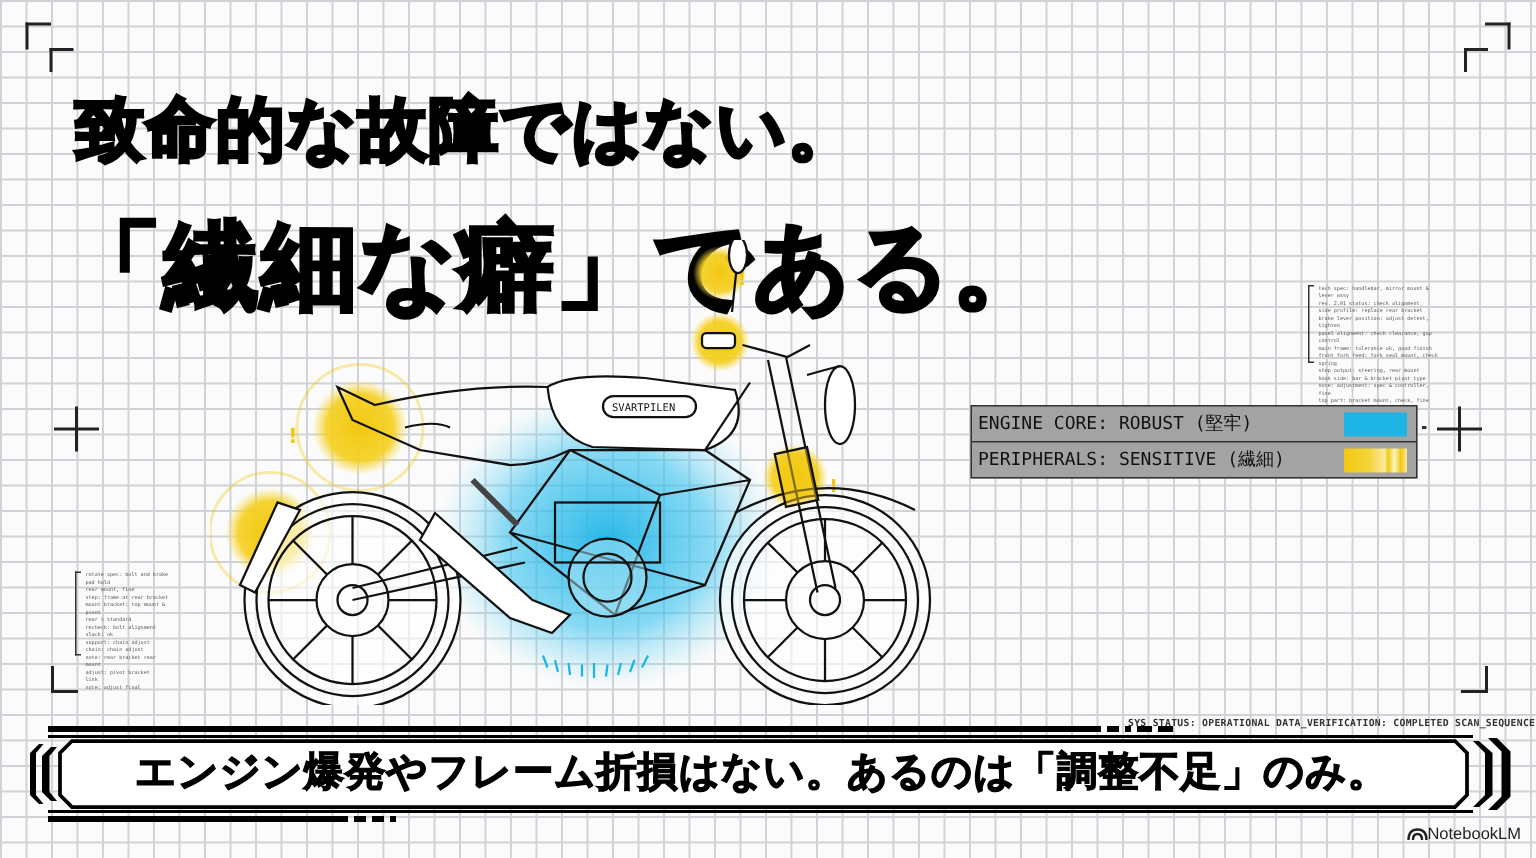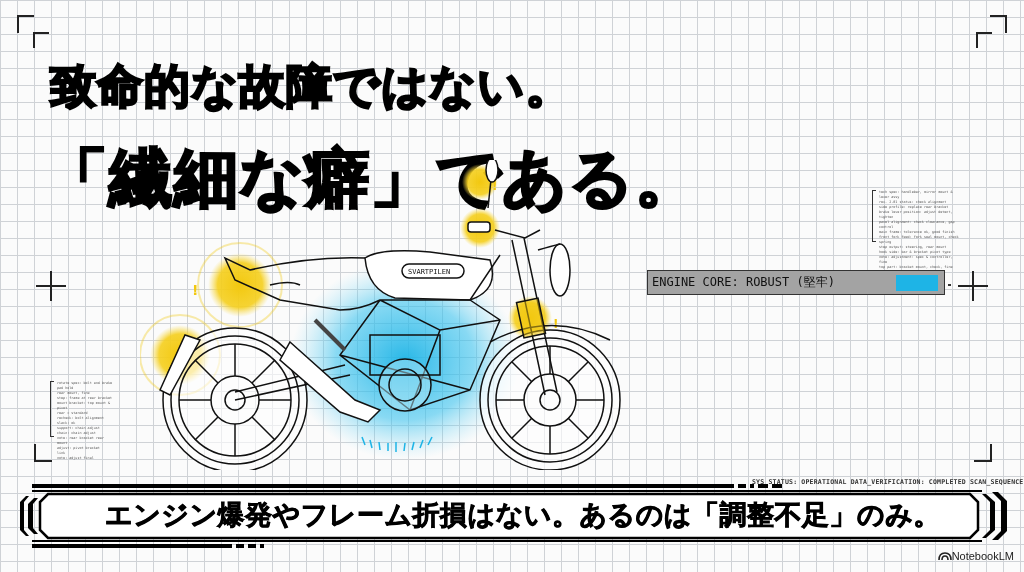--- a/index.html
+++ b/index.html
@@ -25,21 +25,21 @@
   .note:before,.note:after{content:"";position:absolute;left:-1px;width:4px;border-top:1.5px solid #333;}
   .note:before{top:0;} .note:after{bottom:0;}
   .legend{position:absolute;left:647px;top:260px;width:296px;border:1.5px solid #333;background:#a3a3a3;
     font-family:"DejaVu Sans Mono","Liberation Mono",monospace;font-size:12px;color:#111;margin-top:10px;}
   .legend-row{display:flex;align-items:center;justify-content:space-between;height:23px;padding:0 6px 0 4px;}
   .legend-row + .legend-row{border-top:1.5px solid #333;}
   .swatch{width:42px;height:16px;}
   .status{position:absolute;left:752px;top:478px;font-family:"DejaVu Sans Mono",monospace;font-size:6.5px;
     color:#333;letter-spacing:0.2px;white-space:nowrap;font-weight:bold;}
   .banner{position:absolute;left:50px;top:492px;width:938px;height:46px;}
-  .banner-text{position:absolute;left:55px;top:0;height:46px;line-height:46px;font-size:27px;font-weight:bold;
+  .banner-text{position:absolute;left:40px;top:0;height:46px;line-height:46px;font-size:27px;font-weight:bold;
     color:#000;white-space:nowrap;letter-spacing:0.5px;-webkit-text-stroke:0.8px #000;}
   .brand{position:absolute;right:10px;top:550px;font-size:11px;color:#222;display:flex;align-items:center;gap:0;
     font-family:"Liberation Sans",sans-serif;}
 </style>
 </head>
 <body>
 
 <div class="grid"></div>
 
 <div class="corner" style="left:17px;top:15px;width:15px;height:16px;border-left-width:2px;border-top-width:2px;"></div>
@@ -170,20 +170,24 @@
 
     <path d="M175 160 L205 190" stroke-width="4" stroke="#444"></path>
   </g>
 </svg>
 
 <div class="legend">
   <div class="legend-row">
     <span>ENGINE CORE: ROBUST (堅牢)</span>
     <span class="swatch" style="background:#1eb4e6;"></span>
   </div>
+  <div class="legend-row">
+    <span>PERIPHERALS: SENSITIVE (繊細)</span>
+    <span class="swatch" style="background:linear-gradient(to right,#f2c80f 0%,#f5d43a 40%,#fbeaa0 65%,#f2c80f 70%,#fff4c4 80%,#f2c80f 90%,#fbeaa0 100%);"></span>
+  </div>
 </div>
 <div class="abs" style="left:948px;top:284px;width:3px;height:2px;background:#333;"></div>
 
 <div class="status">SYS_STATUS: OPERATIONAL  DATA_VERIFICATION: COMPLETED  SCAN_SEQUENCE: 04/04</div>
 
 <svg class="abs" style="left:20px;top:482px;" width="1000" height="70" viewBox="0 0 1000 70">
 
   <rect x="12" y="2" width="702" height="4" fill="#000"></rect>
   <rect x="718" y="2" width="8" height="4" fill="#000"></rect>
   <rect x="730" y="2" width="4" height="4" fill="#000"></rect>

